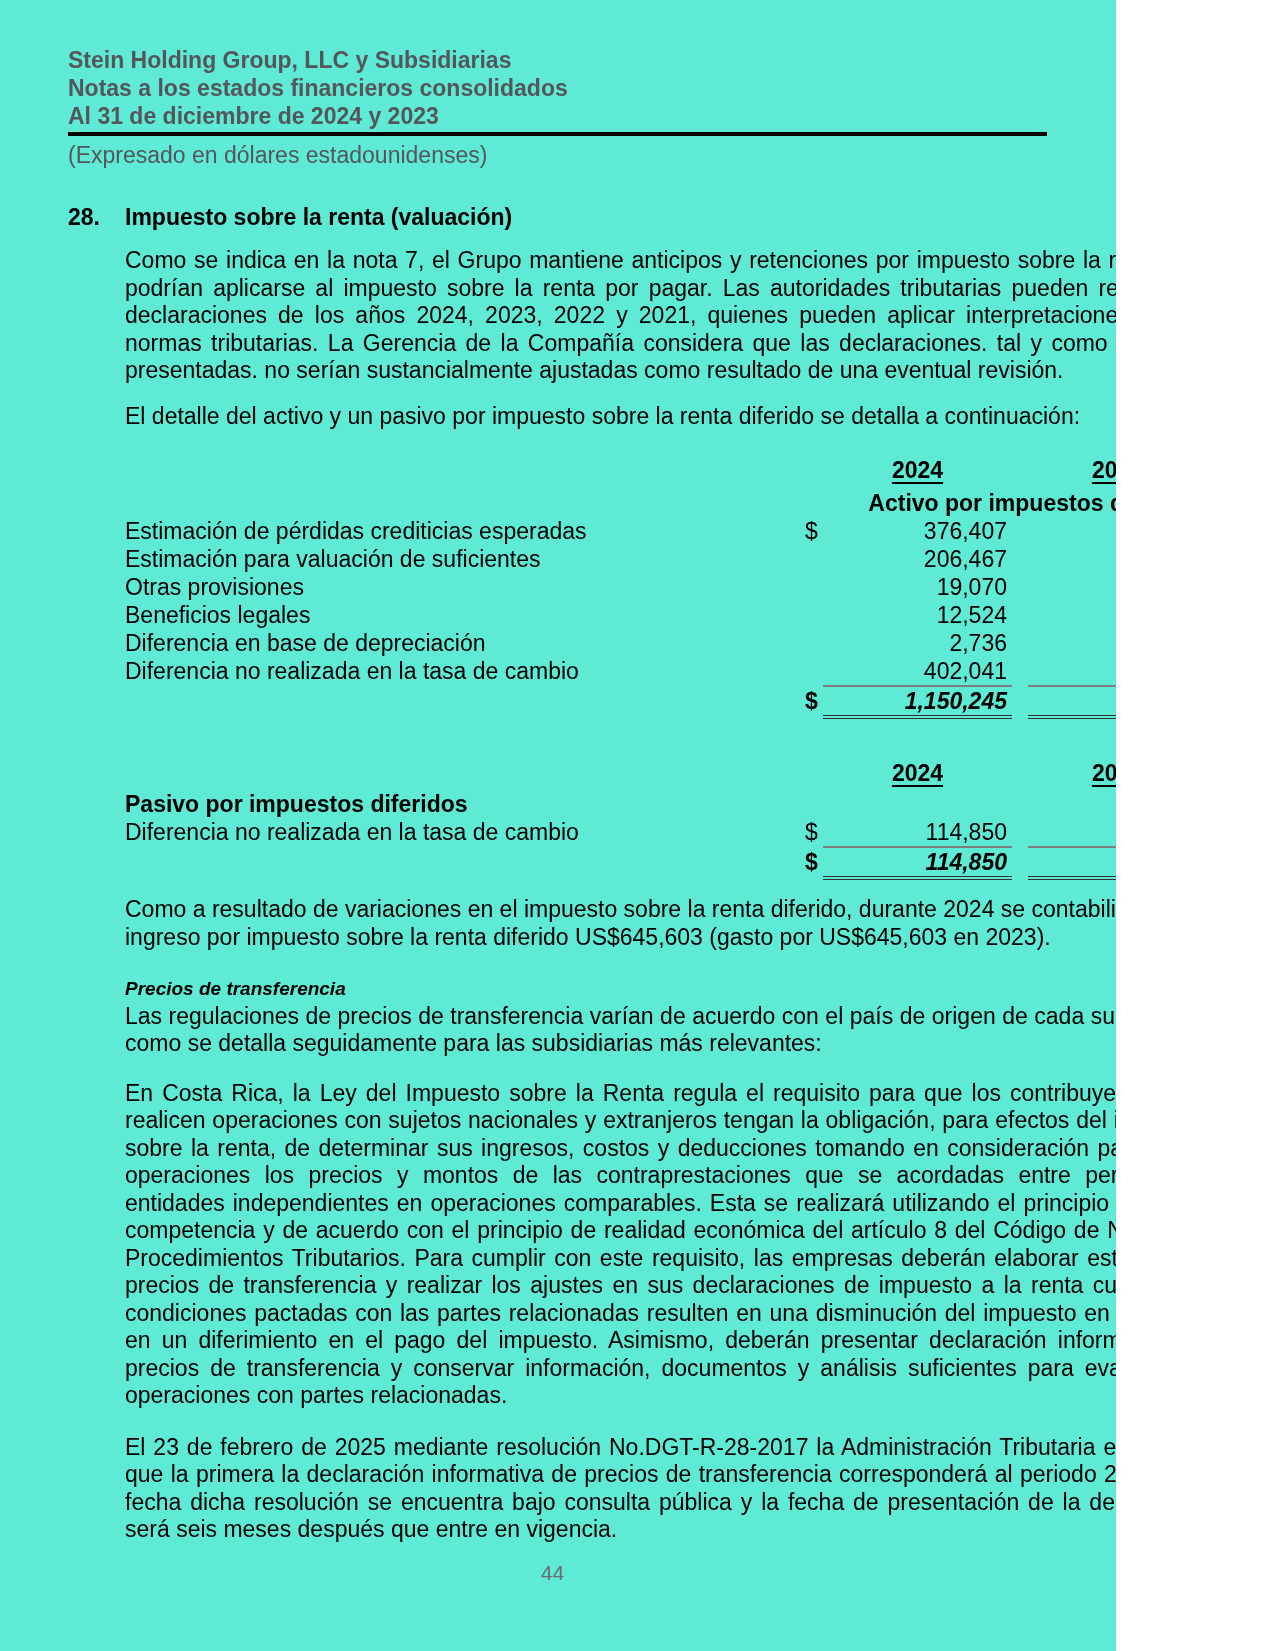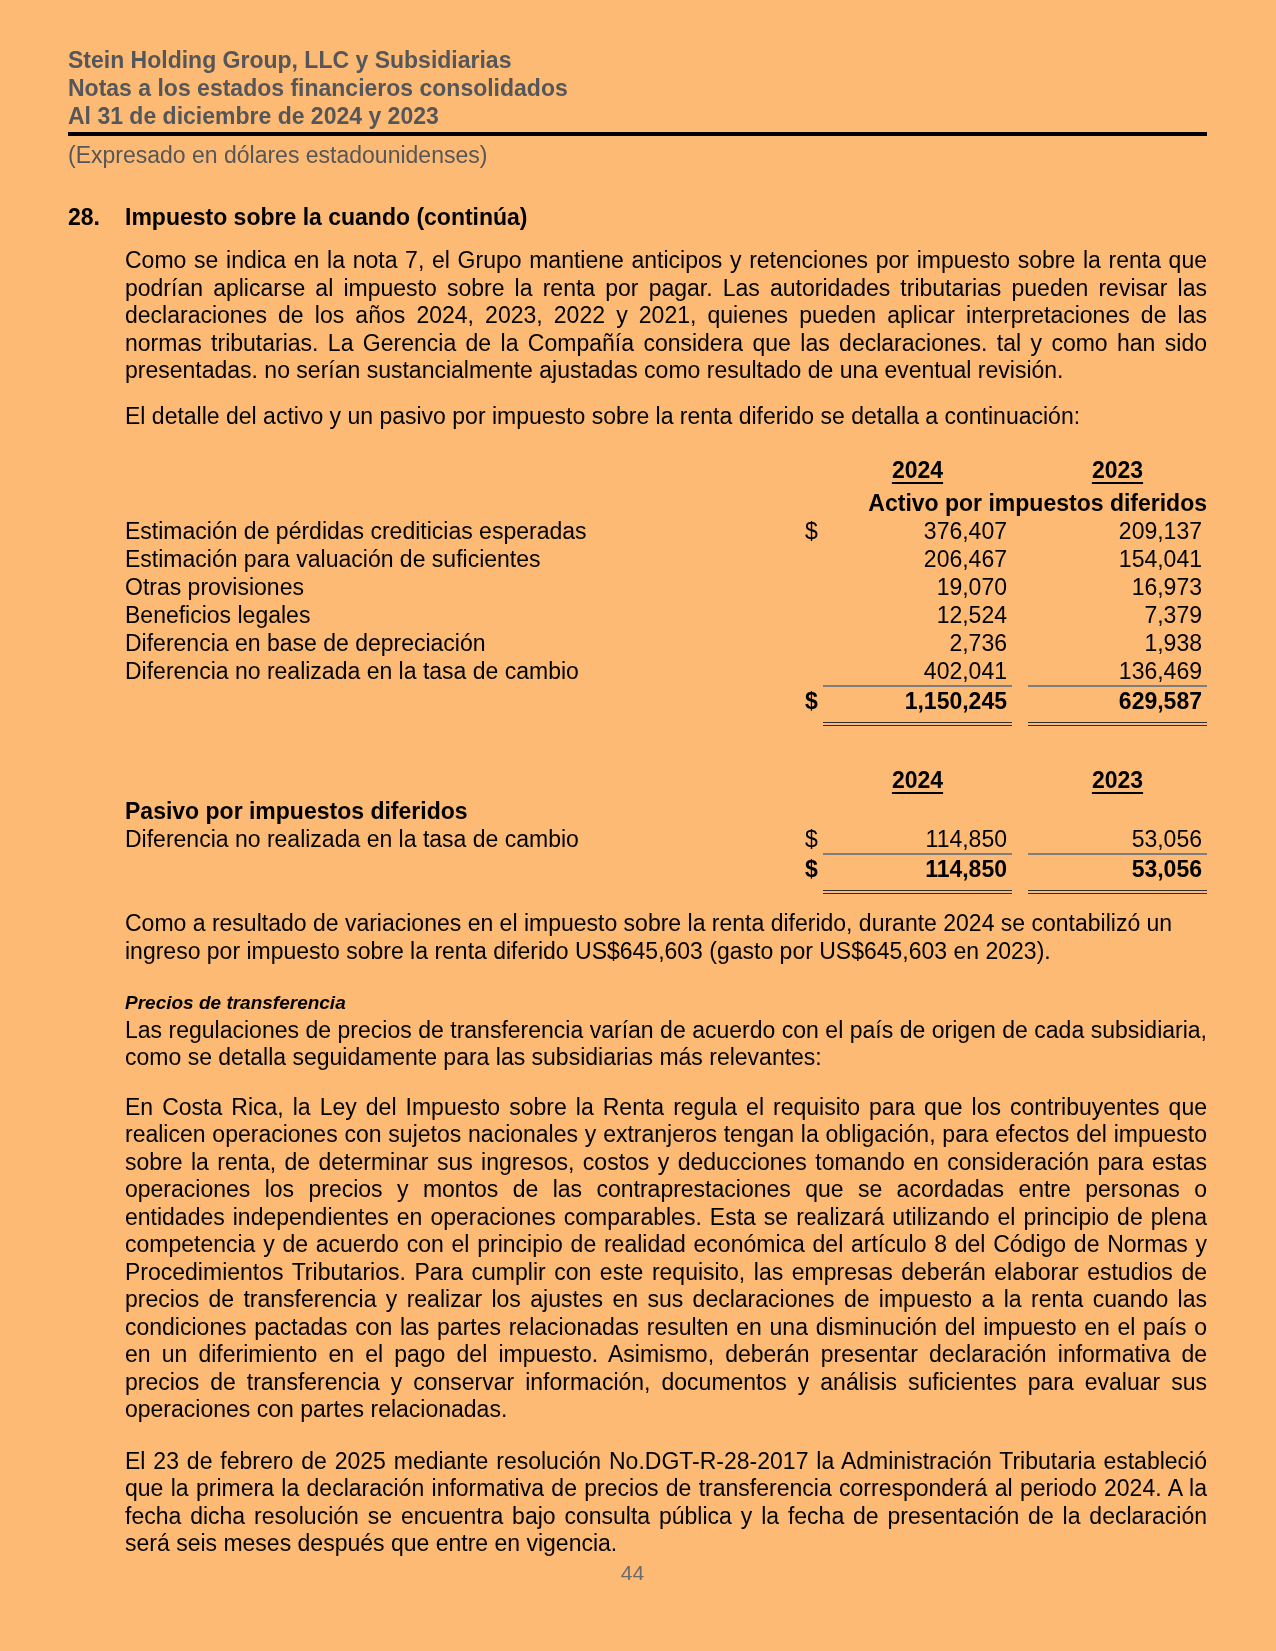--- a/index.html
+++ b/index.html
@@ -1,20 +1,20 @@
 <!DOCTYPE html>
 <html><head>
 <meta charset="utf-8">
 <style>
   * { margin:0; padding:0; box-sizing:border-box; }
   html,body { background:#ffffff; }
   .page {
     position:relative;
-    width:1276px; height:1651px;
-    background:#fdba74;
+    width:1116px; height:1651px;
+    background:#5eead4;
     font-family:"Liberation Sans", sans-serif;
     color:#000000;
     overflow:hidden;
   }
   .content { padding:46px 69px 0 68px; }
 
   
   .doc-header { color:#54565a; font-weight:bold; font-size:23px; line-height:28px; }
   .header-rule { height:4px; background:#000000; margin-top:2px; }
   .currency-note { color:#54565a; font-size:23px; line-height:28px; margin-top:5px; }
@@ -41,21 +41,21 @@
   .t-label { white-space:nowrap; }
   .t-group { font-weight:bold; margin-top:6px;text-align:right; }
   .t-group2 { font-weight:bold; margin-top:4px; }
   .num { text-align:right; padding-right:5px; }
   .cur { text-align:left; }
   .year-row { font-weight:bold; }
   .year-cell { text-align:center; }
   .year-cell span { text-decoration:underline; text-decoration-thickness:2px; text-underline-offset:4px; }
   .rule-under { border-bottom:2px solid #7e7e7e; }
   .t-total { font-weight:bold; }
-  .t-total .num { border-bottom:4px double #2f2f2f; padding-bottom:7px; }
+  .t-total .num { border-bottom:4px double #2f2f2f; padding-bottom:0;font-style:italic; }
   .t-total .t-label, .t-total .cur { border-bottom:none; }
 
   
   .tp-heading { font-weight:bold; font-style:italic; font-size:19px; line-height:27.5px; margin-top:24px; }
 
   
   .page-number { position:absolute; left:0; right:11px; bottom:66px; text-align:center; color:#6a6b6e; font-size:21px; }
 </style>
 </head>
 <body>
@@ -66,21 +66,21 @@
     <div class="doc-header">
       <div>Stein Holding Group, LLC y Subsidiarias</div>
       <div>Notas a los estados financieros consolidados</div>
       <div>Al 31 de diciembre de 2024 y 2023</div>
     </div>
     <div class="header-rule"></div>
     <div class="currency-note">(Expresado en dólares estadounidenses)</div>
 
     <div class="section-heading">
       <div class="section-num">28.</div>
-      <div>Impuesto sobre la cuando (continúa)</div>
+      <div>Impuesto sobre la renta (valuación)</div>
     </div>
 
     <div class="body-block">
       <p class="para just mt-intro">Como se indica en la nota 7, el Grupo mantiene anticipos y retenciones por impuesto sobre la renta que podrían aplicarse al impuesto sobre la renta por pagar. Las autoridades tributarias pueden revisar las declaraciones de los años 2024, 2023, 2022 y 2021, quienes pueden aplicar interpretaciones de las normas tributarias.  La Gerencia de la Compañía considera que las declaraciones. tal y como han sido presentadas. no serían sustancialmente ajustadas como resultado de una eventual revisión.</p>
       <p class="para mt-lead">El detalle del activo y un pasivo por impuesto sobre la renta diferido se detalla a continuación:</p>
     </div>
 
     <div class="fin-table tbl1">
       <div class="t-row year-row">
         <div class="t-label"></div>

